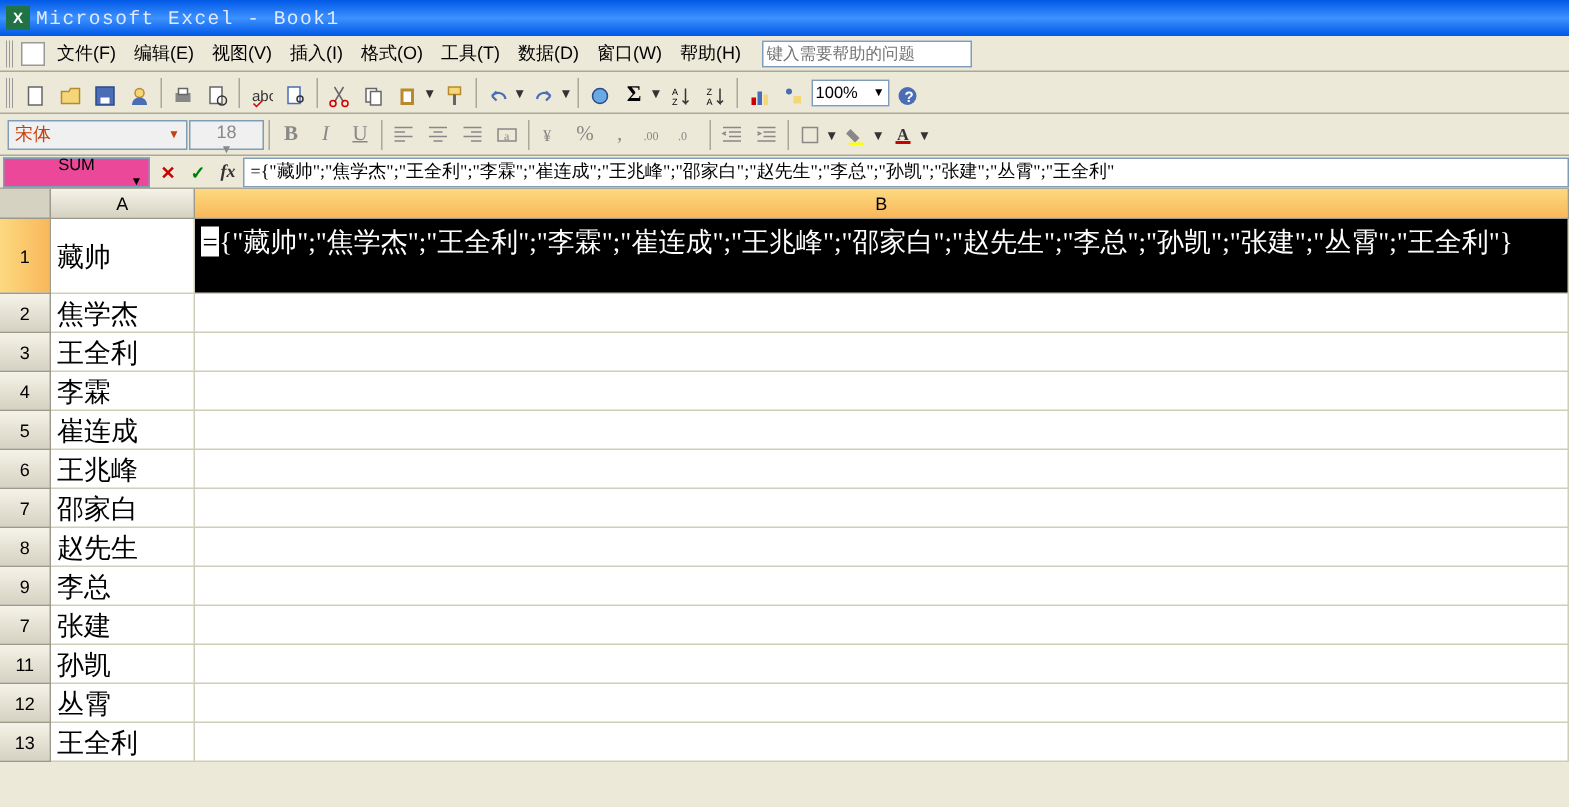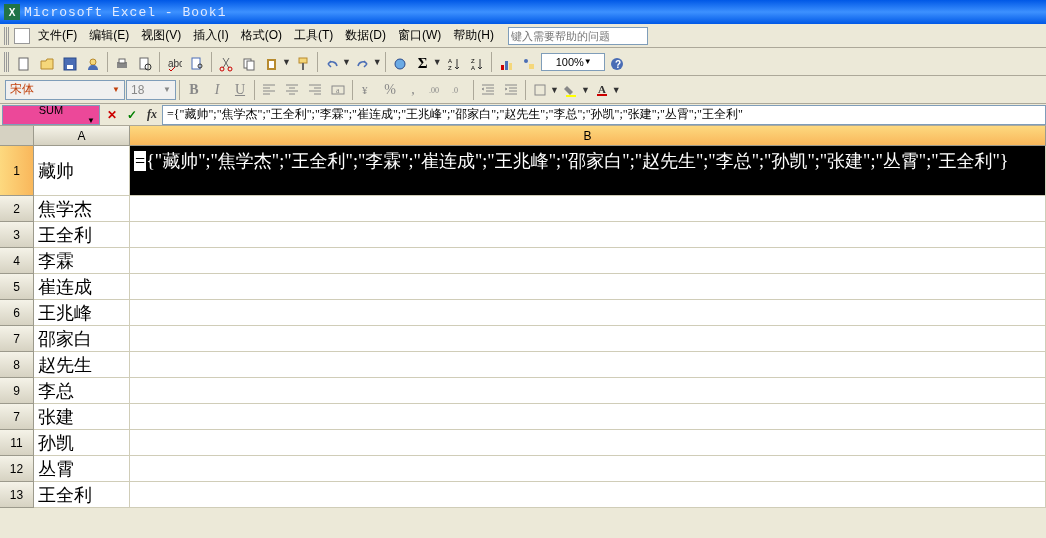--- a/index.html
+++ b/index.html
@@ -11,24 +11,24 @@
 .menubar .grip { width: 6px; height: 18px; background: repeating-linear-gradient(to right, #999 0 1px, transparent 1px 2px); margin-right: 4px; }
 .menubar .file-icon { width: 16px; height: 16px; background: #fff; border: 1px solid #999; margin-right: 2px; }
 .menubar .menu-item { padding: 2px 6px; cursor: pointer; }
 .menubar .help-input { margin-left: 8px; width: 140px; height: 18px; border: 1px solid #7f9db9; font-size: 11px; padding: 0 2px; }
 .toolbar { background: #ece9d8; height: 28px; display: flex; align-items: center; padding: 0 4px; border-bottom: 1px solid #aca899; gap: 1px; }
 .toolbar .grip { width: 6px; height: 20px; background: repeating-linear-gradient(to right, #999 0 1px, transparent 1px 2px); margin-right: 2px; }
 .tb-btn { width: 22px; height: 22px; display: flex; align-items: flex-end; justify-content: center; cursor: pointer; border: 1px solid transparent; }
 .tb-btn svg { width: 16px; height: 16px; }
 .tb-sep { width: 1px; height: 20px; background: #aca899; margin: 0 2px; }
 .tb-dd { font-size: 9px; margin-left: -2px; color: #333; }
-.zoom-box { width: 64px; height: 18px; border: 1px solid #7f9db9; background: #fff; font-size: 11px; padding: 0 14px; display: flex; align-items: center; justify-content: space-between; }
+.zoom-box { width: 52px; height: 18px; border: 1px solid #7f9db9; background: #fff; font-size: 11px; padding: 0 2px; display: flex; align-items: center; justify-content: space-between; }
 .format-bar { background: #ece9d8; height: 28px; display: flex; align-items: center; padding: 0 4px; border-bottom: 1px solid #aca899; gap: 1px; }
 .font-combo { width: 120px; height: 20px; border: 1px solid #7f9db9; background: #f0f0f0; font-size: 12px; padding: 0 4px; display: flex; align-items: center; justify-content: space-between; color: #c2410c; }
-.size-combo { width: 50px; height: 20px; border: 1px solid #7f9db9; background: #f0f0f0; font-size: 12px; padding: 0 4px; display: flex; align-items: center; justify-content: space-between; color: #888; }
+.size-combo { width: 50px; height: 20px; border: 1px solid #7f9db9; background: #f0f0f0; font-size: 12px; padding: 0 4px; display: flex; align-items: center; justify-content: space-between; color: #888; flex-direction: column; }
 .fmt-btn { width: 22px; height: 22px; display: flex; align-items: center; justify-content: center; cursor: pointer; border: 1px solid transparent; font-family: "Times New Roman", serif; font-size: 14px; color: #888; }
 .formula-bar { background: #ece9d8; height: 22px; display: flex; align-items: center; border-bottom: 1px solid #aca899; }
 .name-box { width: 98px; height: 20px; border: 1px solid #7f9db9; background: #ec4899; font-size: 11px; padding: 0 4px; display: flex; align-items: center; justify-content: center; margin: 0 2px; font-family: Arial; flex-direction: column; }
 .name-box .dd { margin-left: auto; }
 .fb-btn { width: 20px; height: 18px; display: flex; align-items: center; justify-content: center; cursor: pointer; font-weight: bold; }
 .fb-cancel { color: #c00; }
 .fb-confirm { color: #008000; }
 .fb-fx { font-style: italic; font-family: "Times New Roman"; color: #333; }
 .formula-input { flex: 1; height: 20px; border: 1px solid #7f9db9; background: #fff; font-size: 12px; padding: 0 4px; display: flex; align-items: center; overflow: hidden; white-space: nowrap; font-family: "SimSun"; }
 .grid-area { display: flex; background: #fff; }

